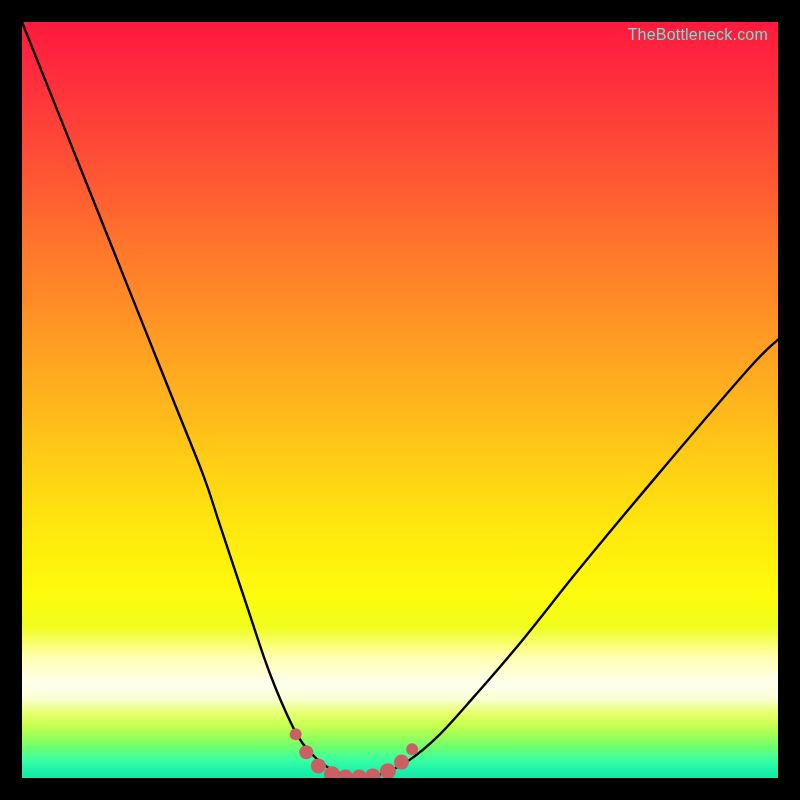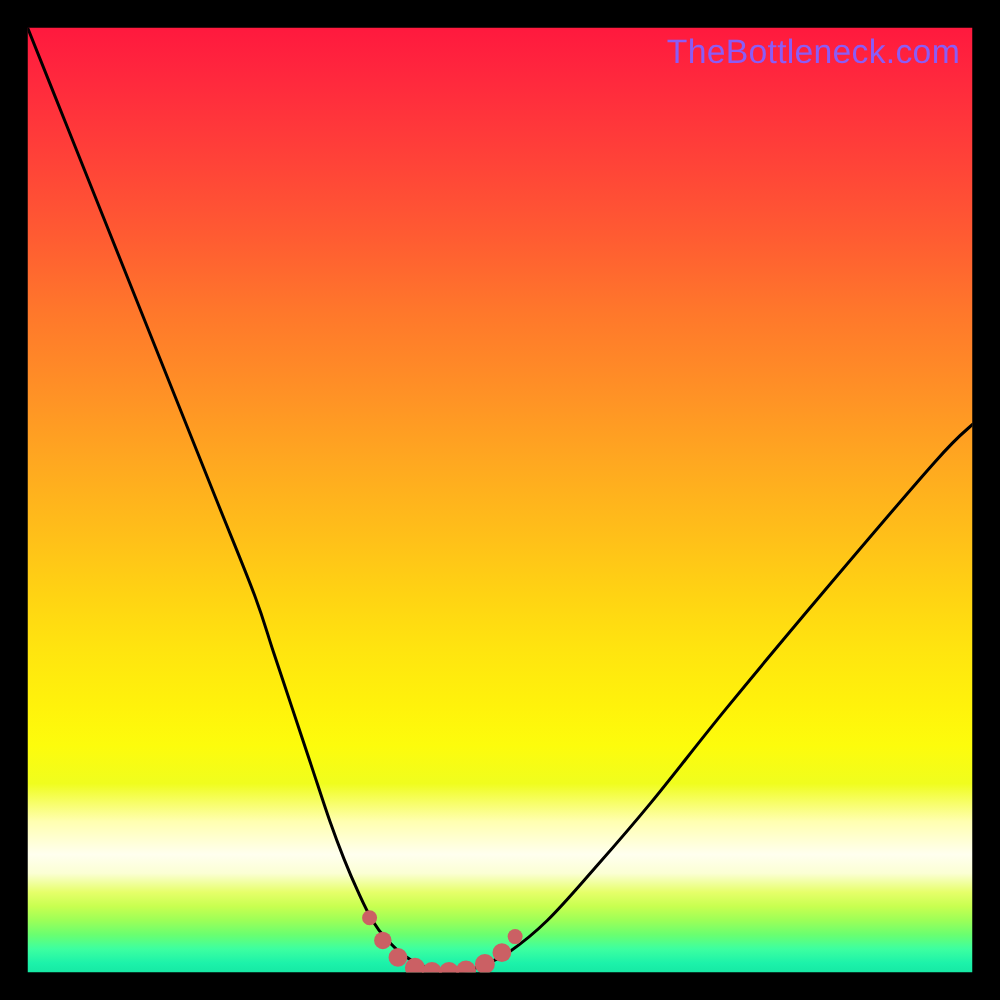--- a/index.html
+++ b/index.html
@@ -51,22 +51,22 @@
       #6aff70 96%,
       #3dffa0 97.5%,
       #1cf2aa 99%,
       #16e9a4 100%
     );
   }
   .watermark {
     position: absolute;
     top: 4px;
     right: 10px;
-    color: #8b5cf6;
-    font-size: 27px;
+    color: #5eead4;
+    font-size: 16px;
     letter-spacing: 0.2px;
     font-weight: 500;
     user-select: none;
   }
   svg.curve {
     position: absolute;
     left: 0; top: 0;
     width: 756px;
     height: 756px;
     overflow: visible;

